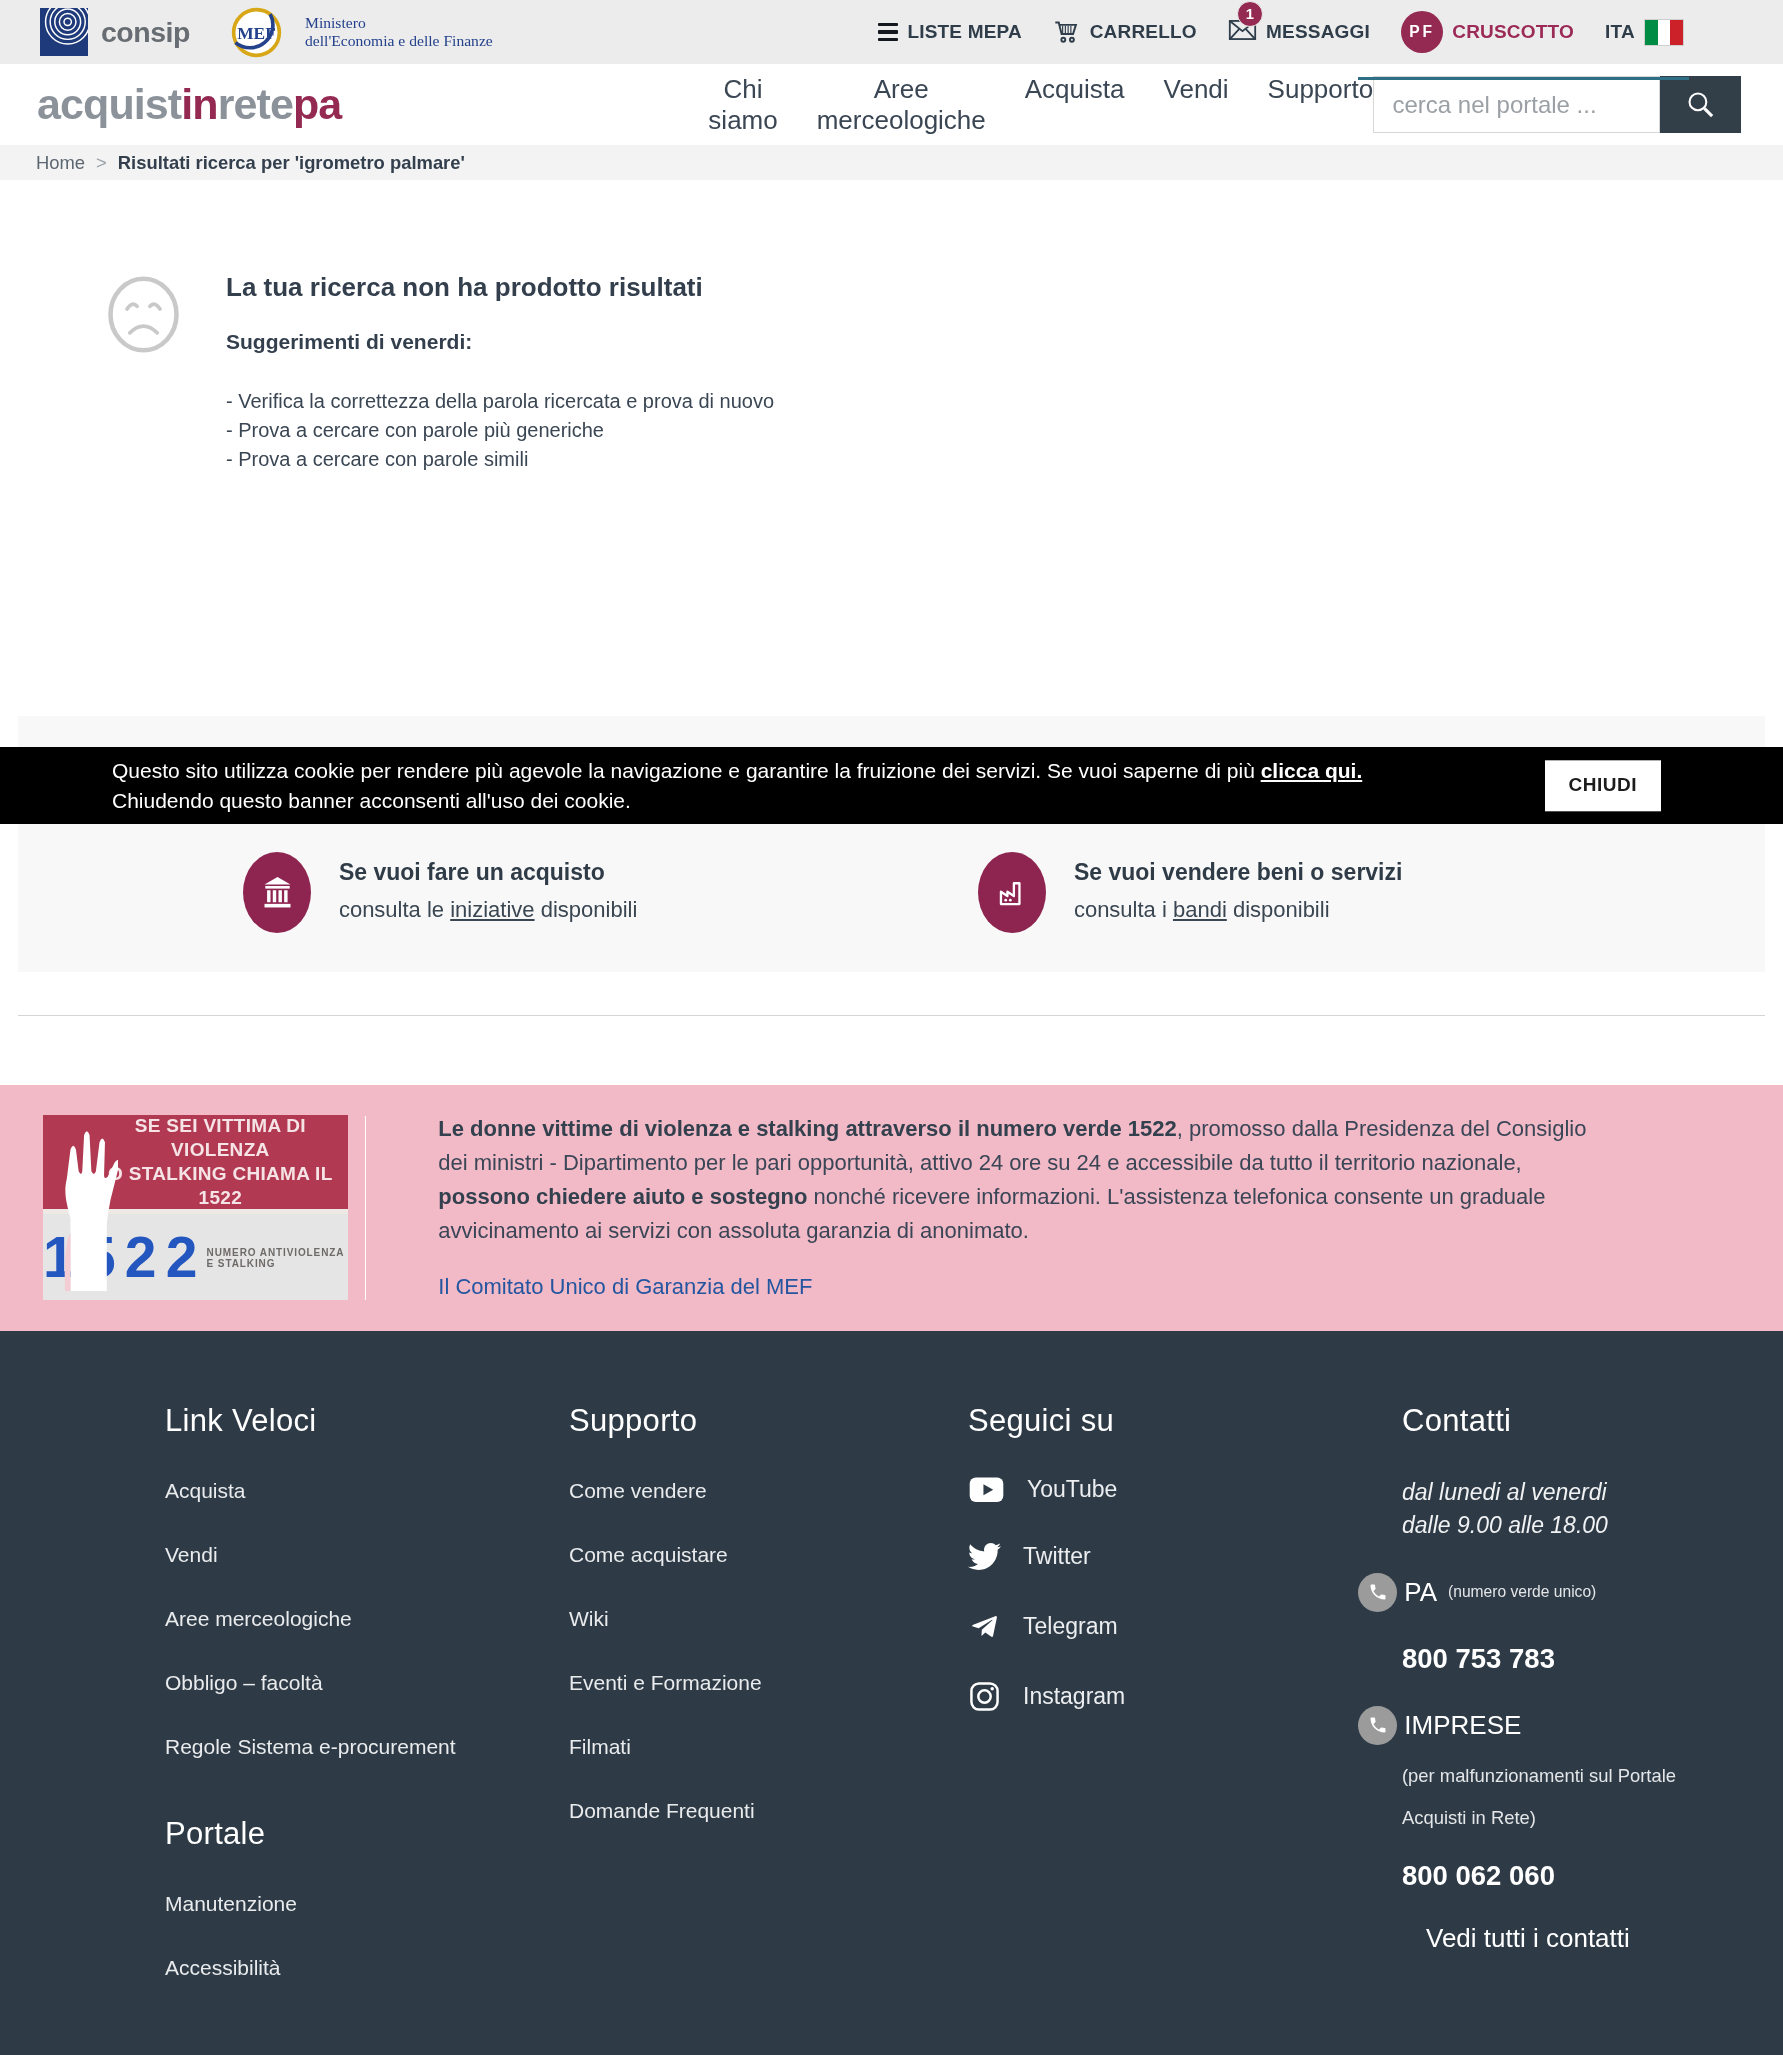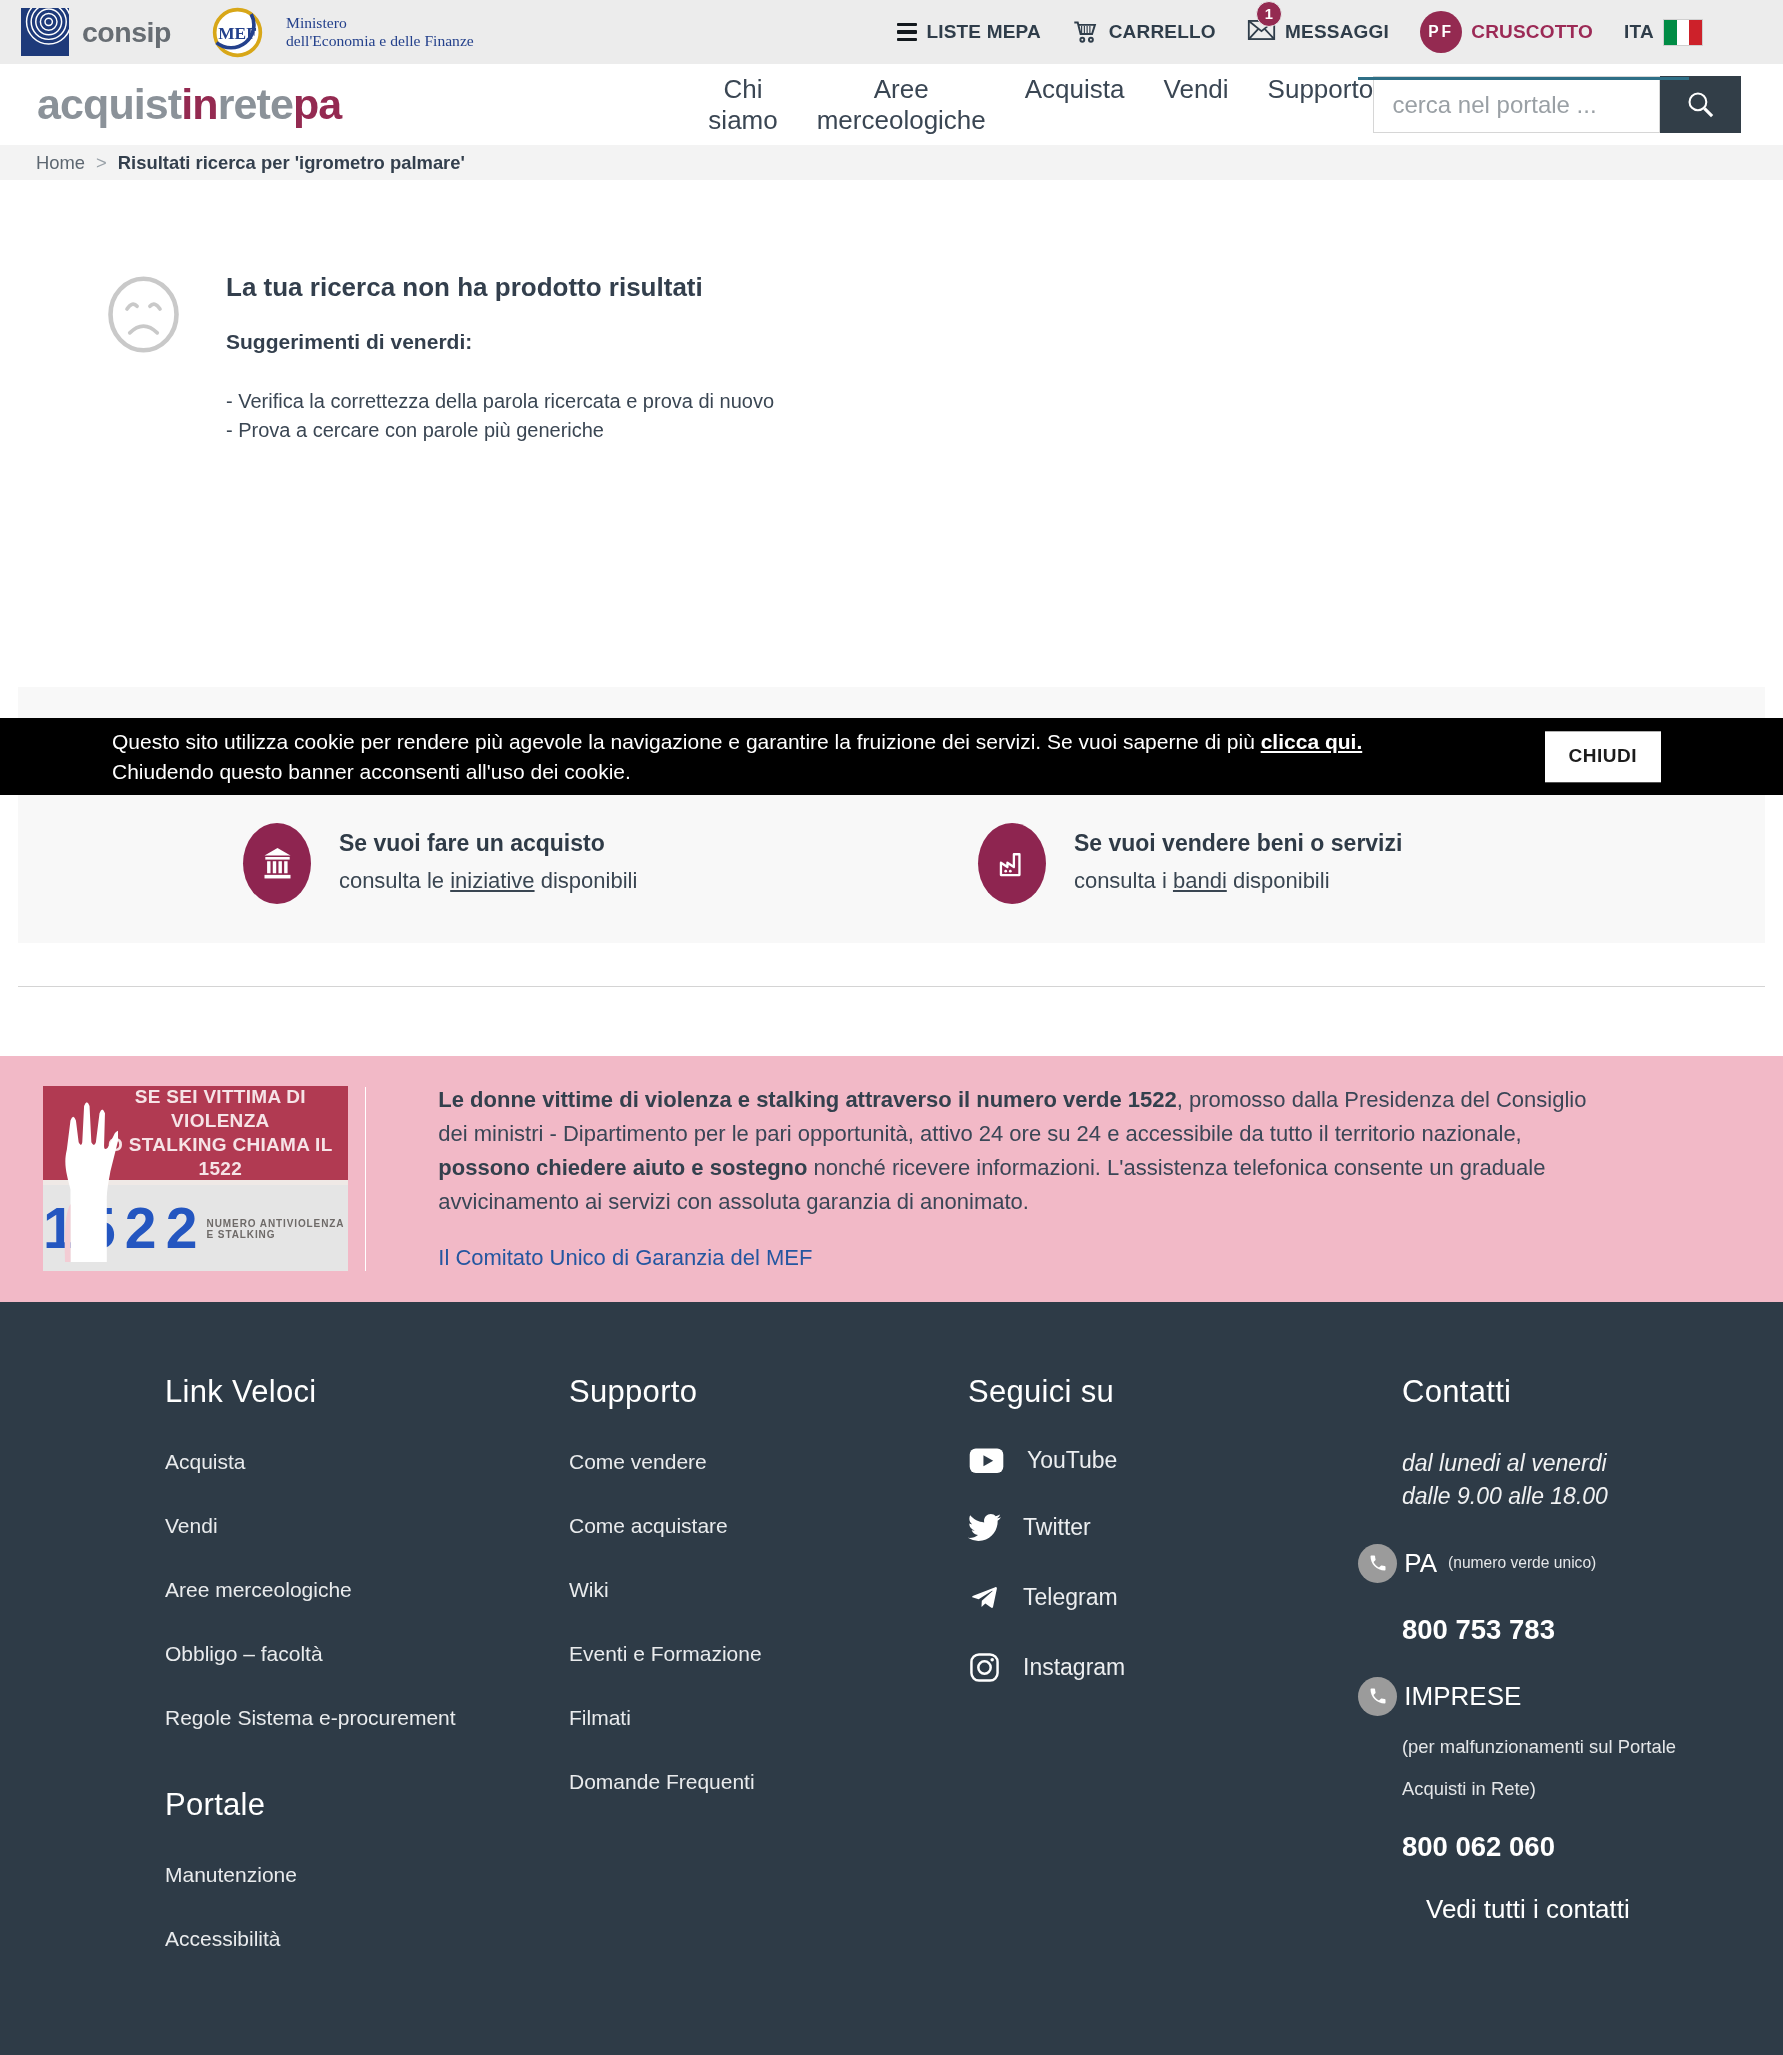--- a/index.html
+++ b/index.html
@@ -1,21 +1,21 @@
 <!DOCTYPE html>
 <html style="font-size:14.7px"><head>
 <meta charset="utf-8">
 <style>
   * { margin:0; padding:0; box-sizing:border-box; }
   html,body { width:1783px; }
   body { font-family:"Liberation Sans", sans-serif; background:#fff; }
   .page { position:relative; width:1783px; height:2055px; overflow:hidden; background:#fff; }
 
   
-  .topbar { height:64px; background:#ececec; display:flex; align-items:center; padding:0 21px; }
+  .topbar { height:64px; background:#ececec; display:flex; align-items:center; padding:0 40px; }
   .brandgroup { display:flex; align-items:center; gap:13px; }
   .consip-word { font-size:28.5px; font-weight:bold; color:#676d73; letter-spacing:-0.5px; margin-right:40px; }
   .mef-text { font-family:"Liberation Serif", serif; color:#24418c; font-size:15.6px; line-height:18.4px; margin-left:9.2px; }
   .top-menu { margin-left:auto; display:flex; align-items:center; gap:31px; margin-right:59px; }
   .tm-item { display:flex; align-items:center; gap:9.2px; font-size:19px; font-weight:bold; color:#2f3d4a; letter-spacing:0.2px; cursor:pointer; }
   .burger { display:flex; flex-direction:column; gap:3.7px; }
   .burger span { display:block; width:20px; height:3.7px; background:#12181d; border-radius:0.9px; }
   .env-wrap { position:relative; }
   .badge { position:absolute; top:-16.5px; left:9.2px; width:26px; height:26px; border-radius:50%; background:#942a51; color:#fff; font-size:14.7px; font-weight:bold; display:flex; align-items:center; justify-content:center; border:1.8px solid #ececec; }
   .avatar { width:42px; height:42px; border-radius:50%; background:#942a51; color:#fff; font-size:15.6px; font-weight:bold; display:flex; align-items:center; justify-content:center; letter-spacing:2.8px; }
@@ -213,20 +213,21 @@
           <path d="M60 36 q-6 -9 -11 -3" stroke-width="4" stroke-linecap="round"></path>
           <path d="M27 62 q15 -15 30 0" stroke-width="4" stroke-linecap="round"></path>
         </svg>
       </div>
       <div class="result-text">
         <div class="no-results">La tua ricerca non ha prodotto risultati</div>
         <div class="sugg-title">Suggerimenti di venerdi:</div>
         <div class="sugg-list">
           <div>- Verifica la correttezza della parola ricercata e prova di nuovo</div>
           <div>- Prova a cercare con parole più generiche</div>
+          <div>- Prova a cercare con parole simili</div>
         </div>
       </div>
     </div>
   </div>
 
   <div class="gray-section">
     <div class="gray-pad-top"></div>
     <div class="cookie">
       <div class="cookie-line"><span>Questo sito utilizza cookie per rendere più agevole la navigazione e garantire la fruizione dei servizi. Se vuoi saperne di più </span><span class="cookie-link">clicca qui.</span></div>
       <div class="cookie-line">Chiudendo questo banner acconsenti all'uso dei cookie.</div>

